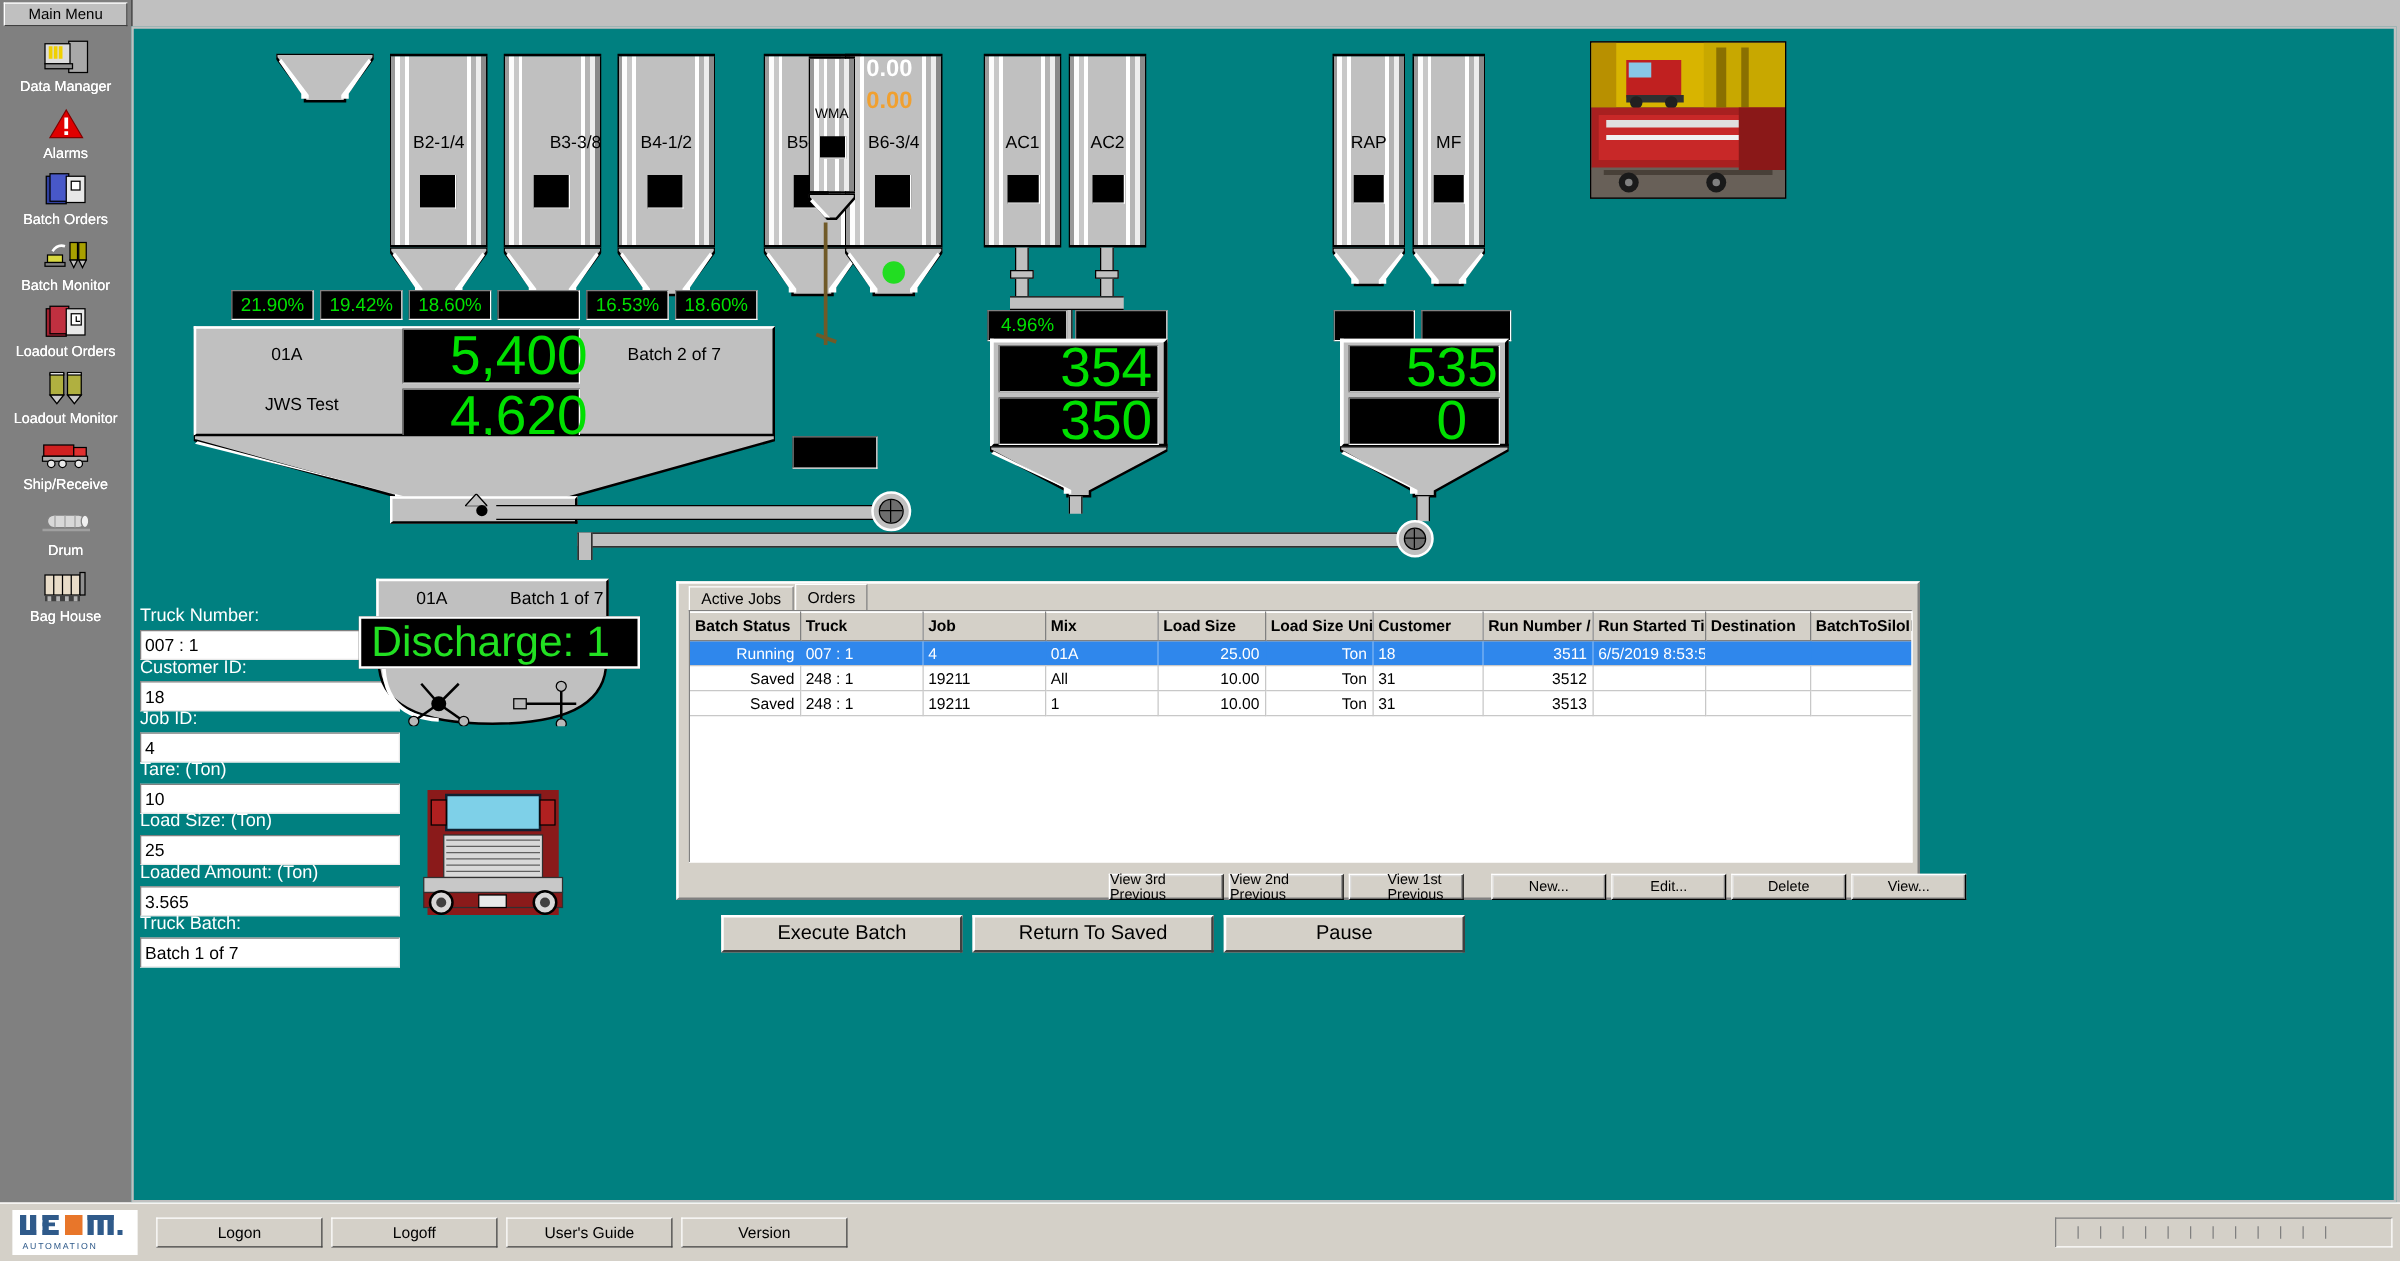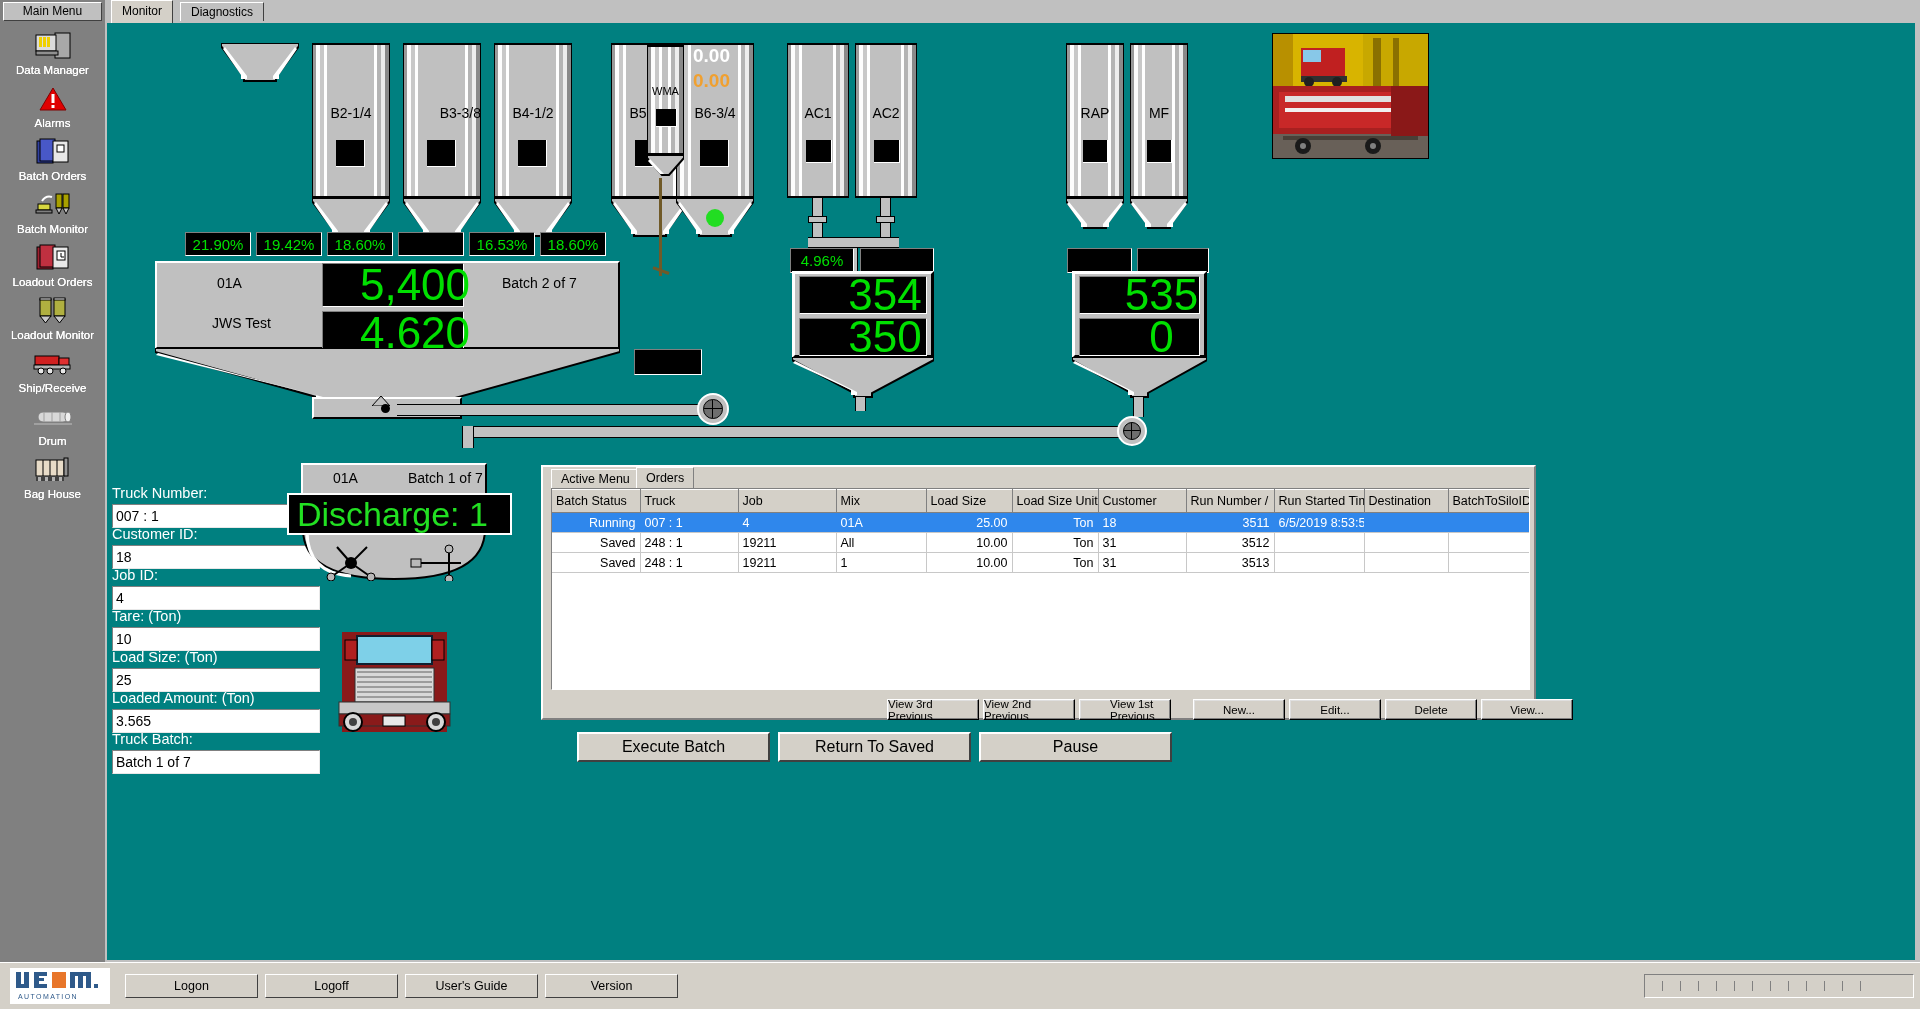--- a/index.html
+++ b/index.html
@@ -152,21 +152,21 @@
   .gtab.sel{height:21px;line-height:20px;z-index:4;background:#d4d0c8;}
 
   .grid{
     position:absolute;background:#fff;overflow:hidden;
     border-top:1px solid #808080;border-left:1px solid #808080;
     border-right:1px solid #fff;border-bottom:1px solid #fff;
     box-sizing:border-box;
   }
   table.g{border-collapse:collapse;width:100%;table-layout:fixed;font-size:12.5px;}
   table.g th{
-    background:#d4d0c8;color:#000;font-weight:normal;text-align:left;
+    background:#d4d0c8;color:#000;font-weight:bold;text-align:left;
     padding:2px 4px;height:18px;
     border-right:1px solid #808080;border-bottom:1px solid #808080;
     border-top:1px solid #fff;
     overflow:hidden;white-space:nowrap;
   }
   table.g td{
     padding:1px 4px;height:17px;border-right:1px solid #c8c8c8;border-bottom:1px solid #c8c8c8;
     overflow:hidden;white-space:nowrap;color:#000;
   }
   table.g tr.sel td{background:#2f87ec;color:#fff;border-right:1px solid #2f87ec;}
@@ -343,24 +343,20 @@
           <rect x="5" y="21" width="3" height="4" fill="#b0b0b0"></rect>
           <rect x="12" y="21" width="3" height="4" fill="#b0b0b0"></rect>
           <rect x="19" y="21" width="3" height="4" fill="#b0b0b0"></rect>
           <rect x="26" y="21" width="3" height="4" fill="#b0b0b0"></rect>
         </svg>
       </div>
       <div class="lbl">Bag House</div>
     </div>
   </div>
 
-  <div class="tabstrip">
-    <div class="tab sel" style="left:6px;">Monitor</div>
-    <div class="tab" style="left:75px;">Diagnostics</div>
-  </div>
 
   <div class="panel">
 
     <div class="silo" style="left:114px;top:20px;width:78px;">
       <div class="cone">
         <svg width="78" height="40" viewBox="0 0 78 40">
           <polygon points="0,0 78,0 78,3 55,34 55,38 23,38 23,34 0,3" fill="#c0c0c0" stroke="#000" stroke-width="2"></polygon>
           <polygon points="4,4 26,33 26,36 20,36 20,32 2,6" fill="#fff"></polygon>
           <polygon points="74,4 52,33 52,36 58,36 58,32 76,6" fill="#fff"></polygon>
         </svg>
@@ -669,21 +665,21 @@
         <rect x="2" y="86" width="111" height="12" fill="#8a1a1a" stroke="#303030"></rect>
         <circle cx="16" cy="94" r="9" fill="#d8d8d8" stroke="#000" stroke-width="2"></circle>
         <circle cx="16" cy="94" r="4" fill="#404040"></circle>
         <circle cx="99" cy="94" r="9" fill="#d8d8d8" stroke="#000" stroke-width="2"></circle>
         <circle cx="99" cy="94" r="4" fill="#404040"></circle>
         <rect x="46" y="88" width="22" height="10" fill="#e8e8e8" stroke="#000"></rect>
       </svg>
     </div>
 
     <div class="gridbox" style="left:434px;top:442px;width:995px;height:255px;">
-      <div class="gtab" style="left:8px;top:2px;">Active Menu</div>
+      <div class="gtab" style="left:8px;top:2px;">Active Jobs</div>
       <div class="gtab sel" style="left:93px;top:0px;">Orders</div>
 
       <div class="grid" style="left:8px;top:21px;width:979px;height:202px;">
         <table class="g">
           <colgroup>
             <col style="width:88px">
               <col style="width:98px">
               <col style="width:98px">
               <col style="width:90px">
             <col style="width:86px">

